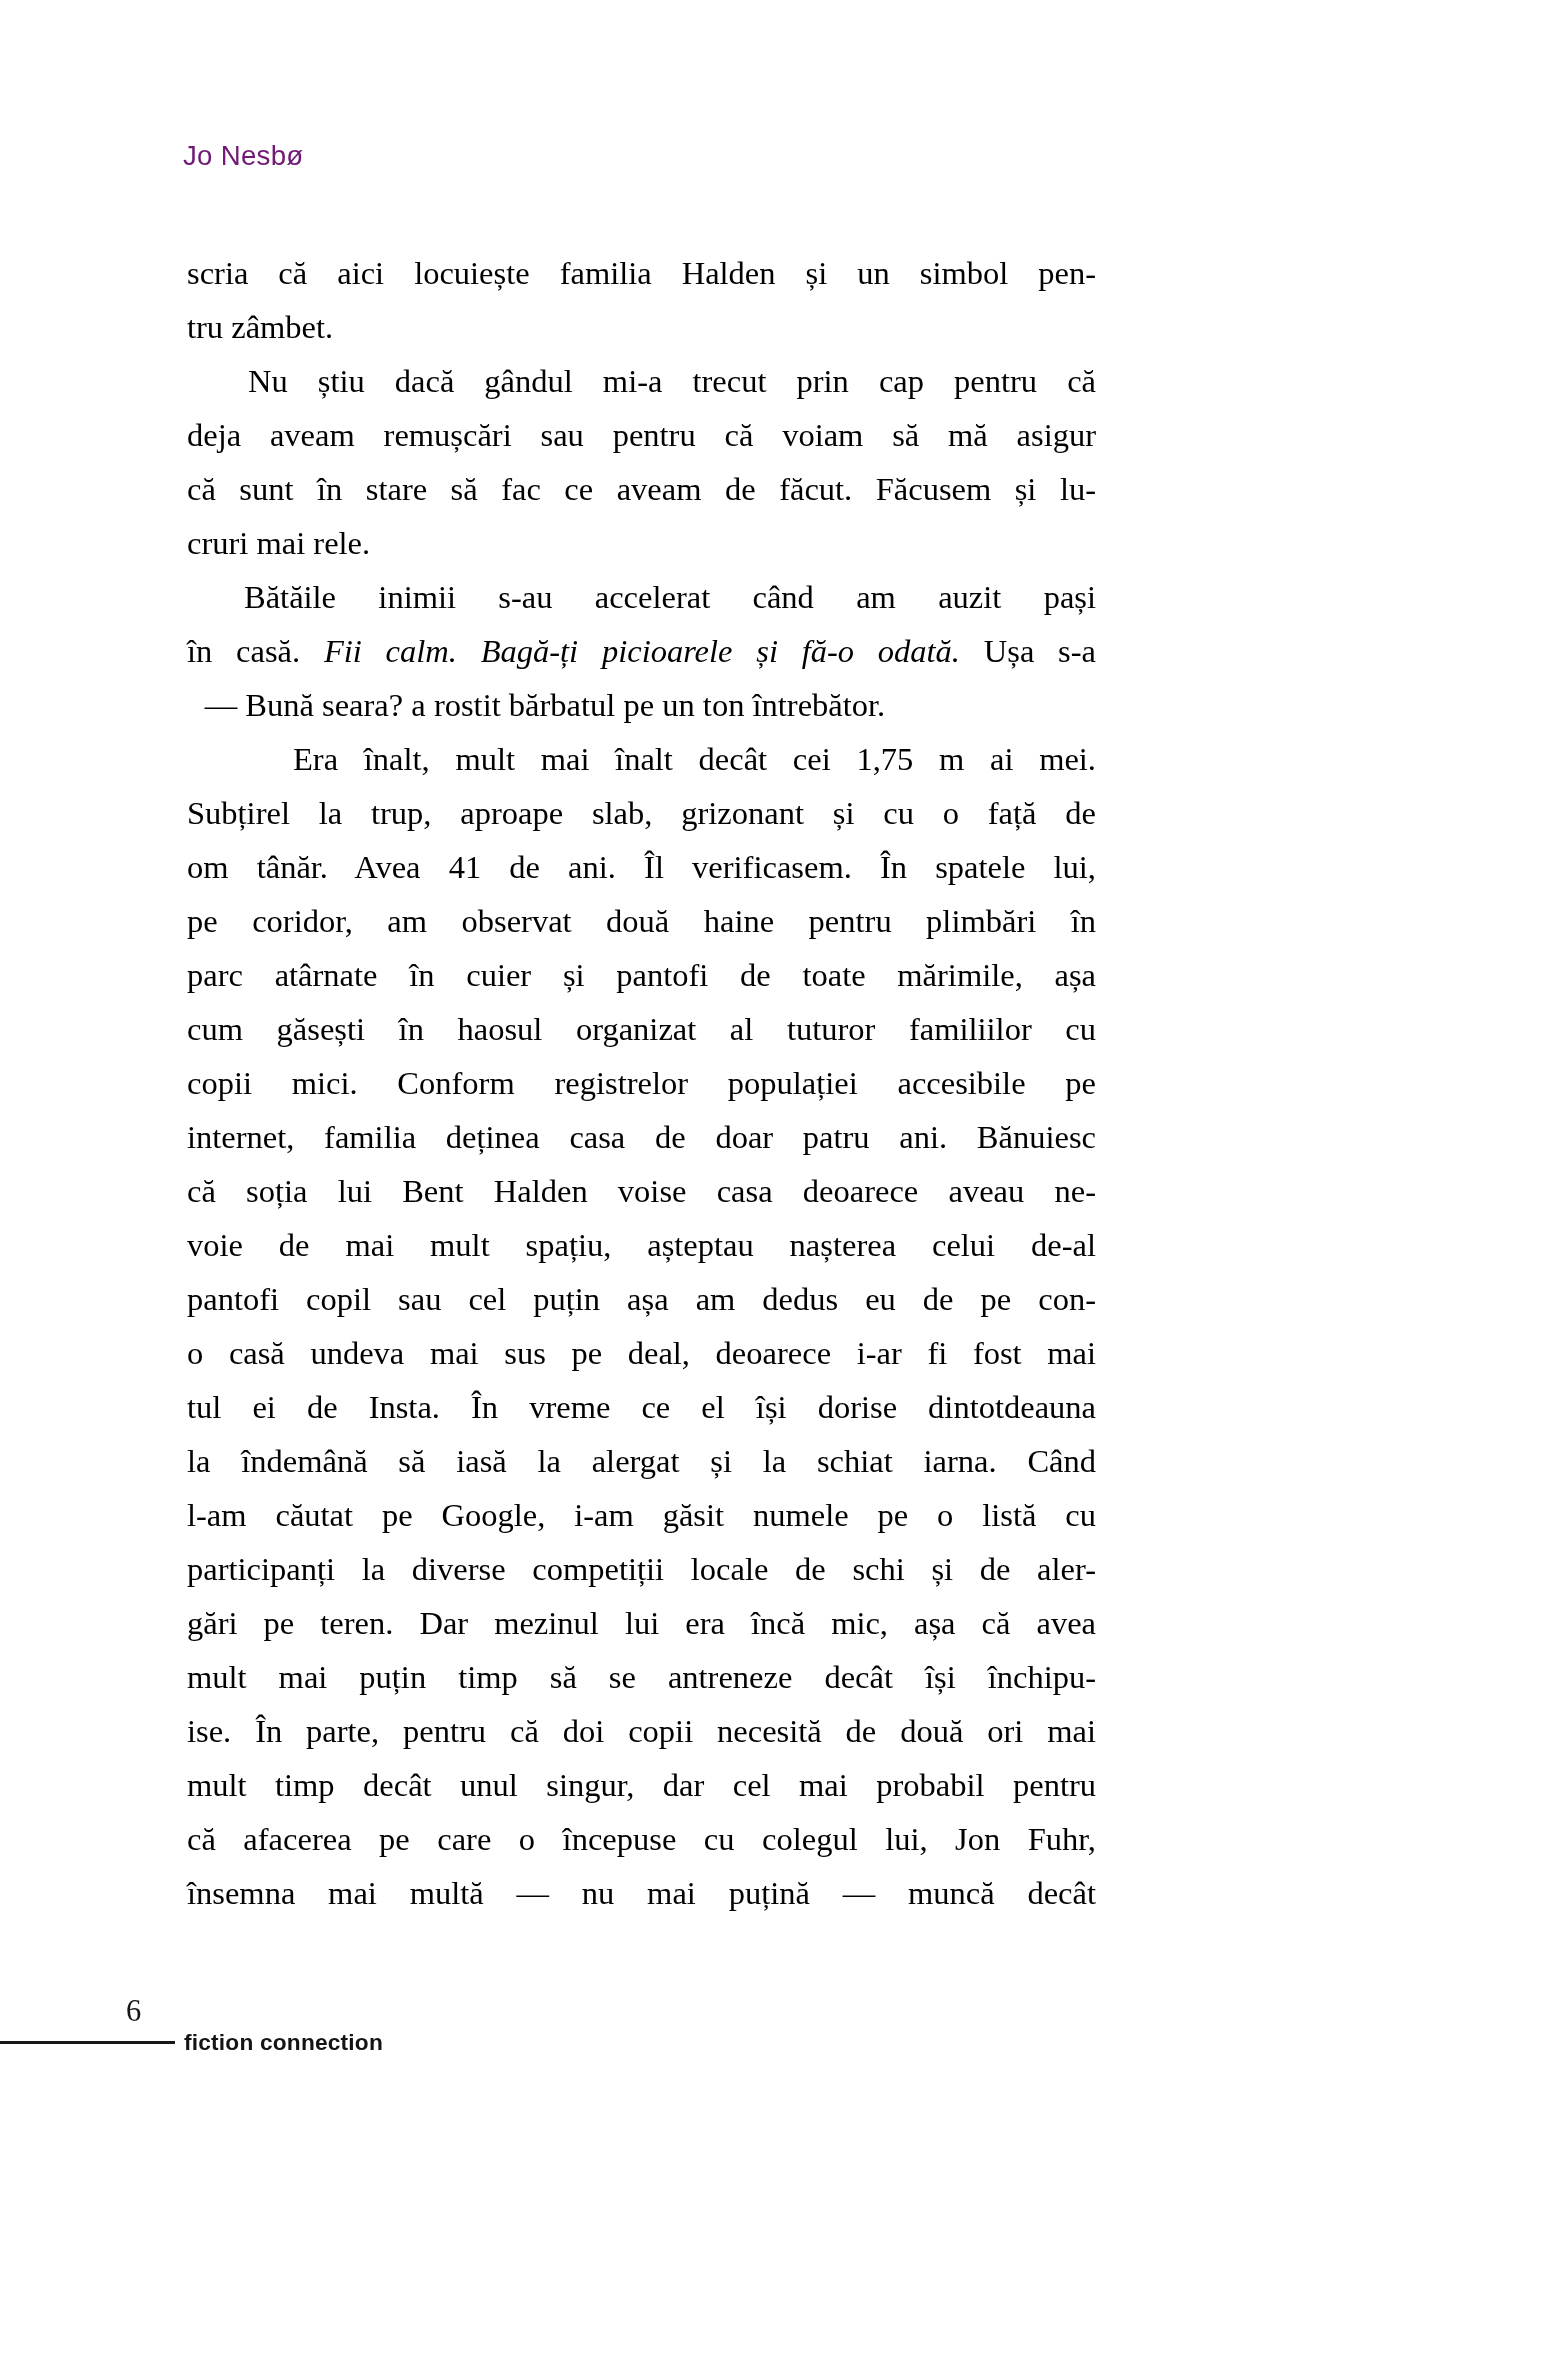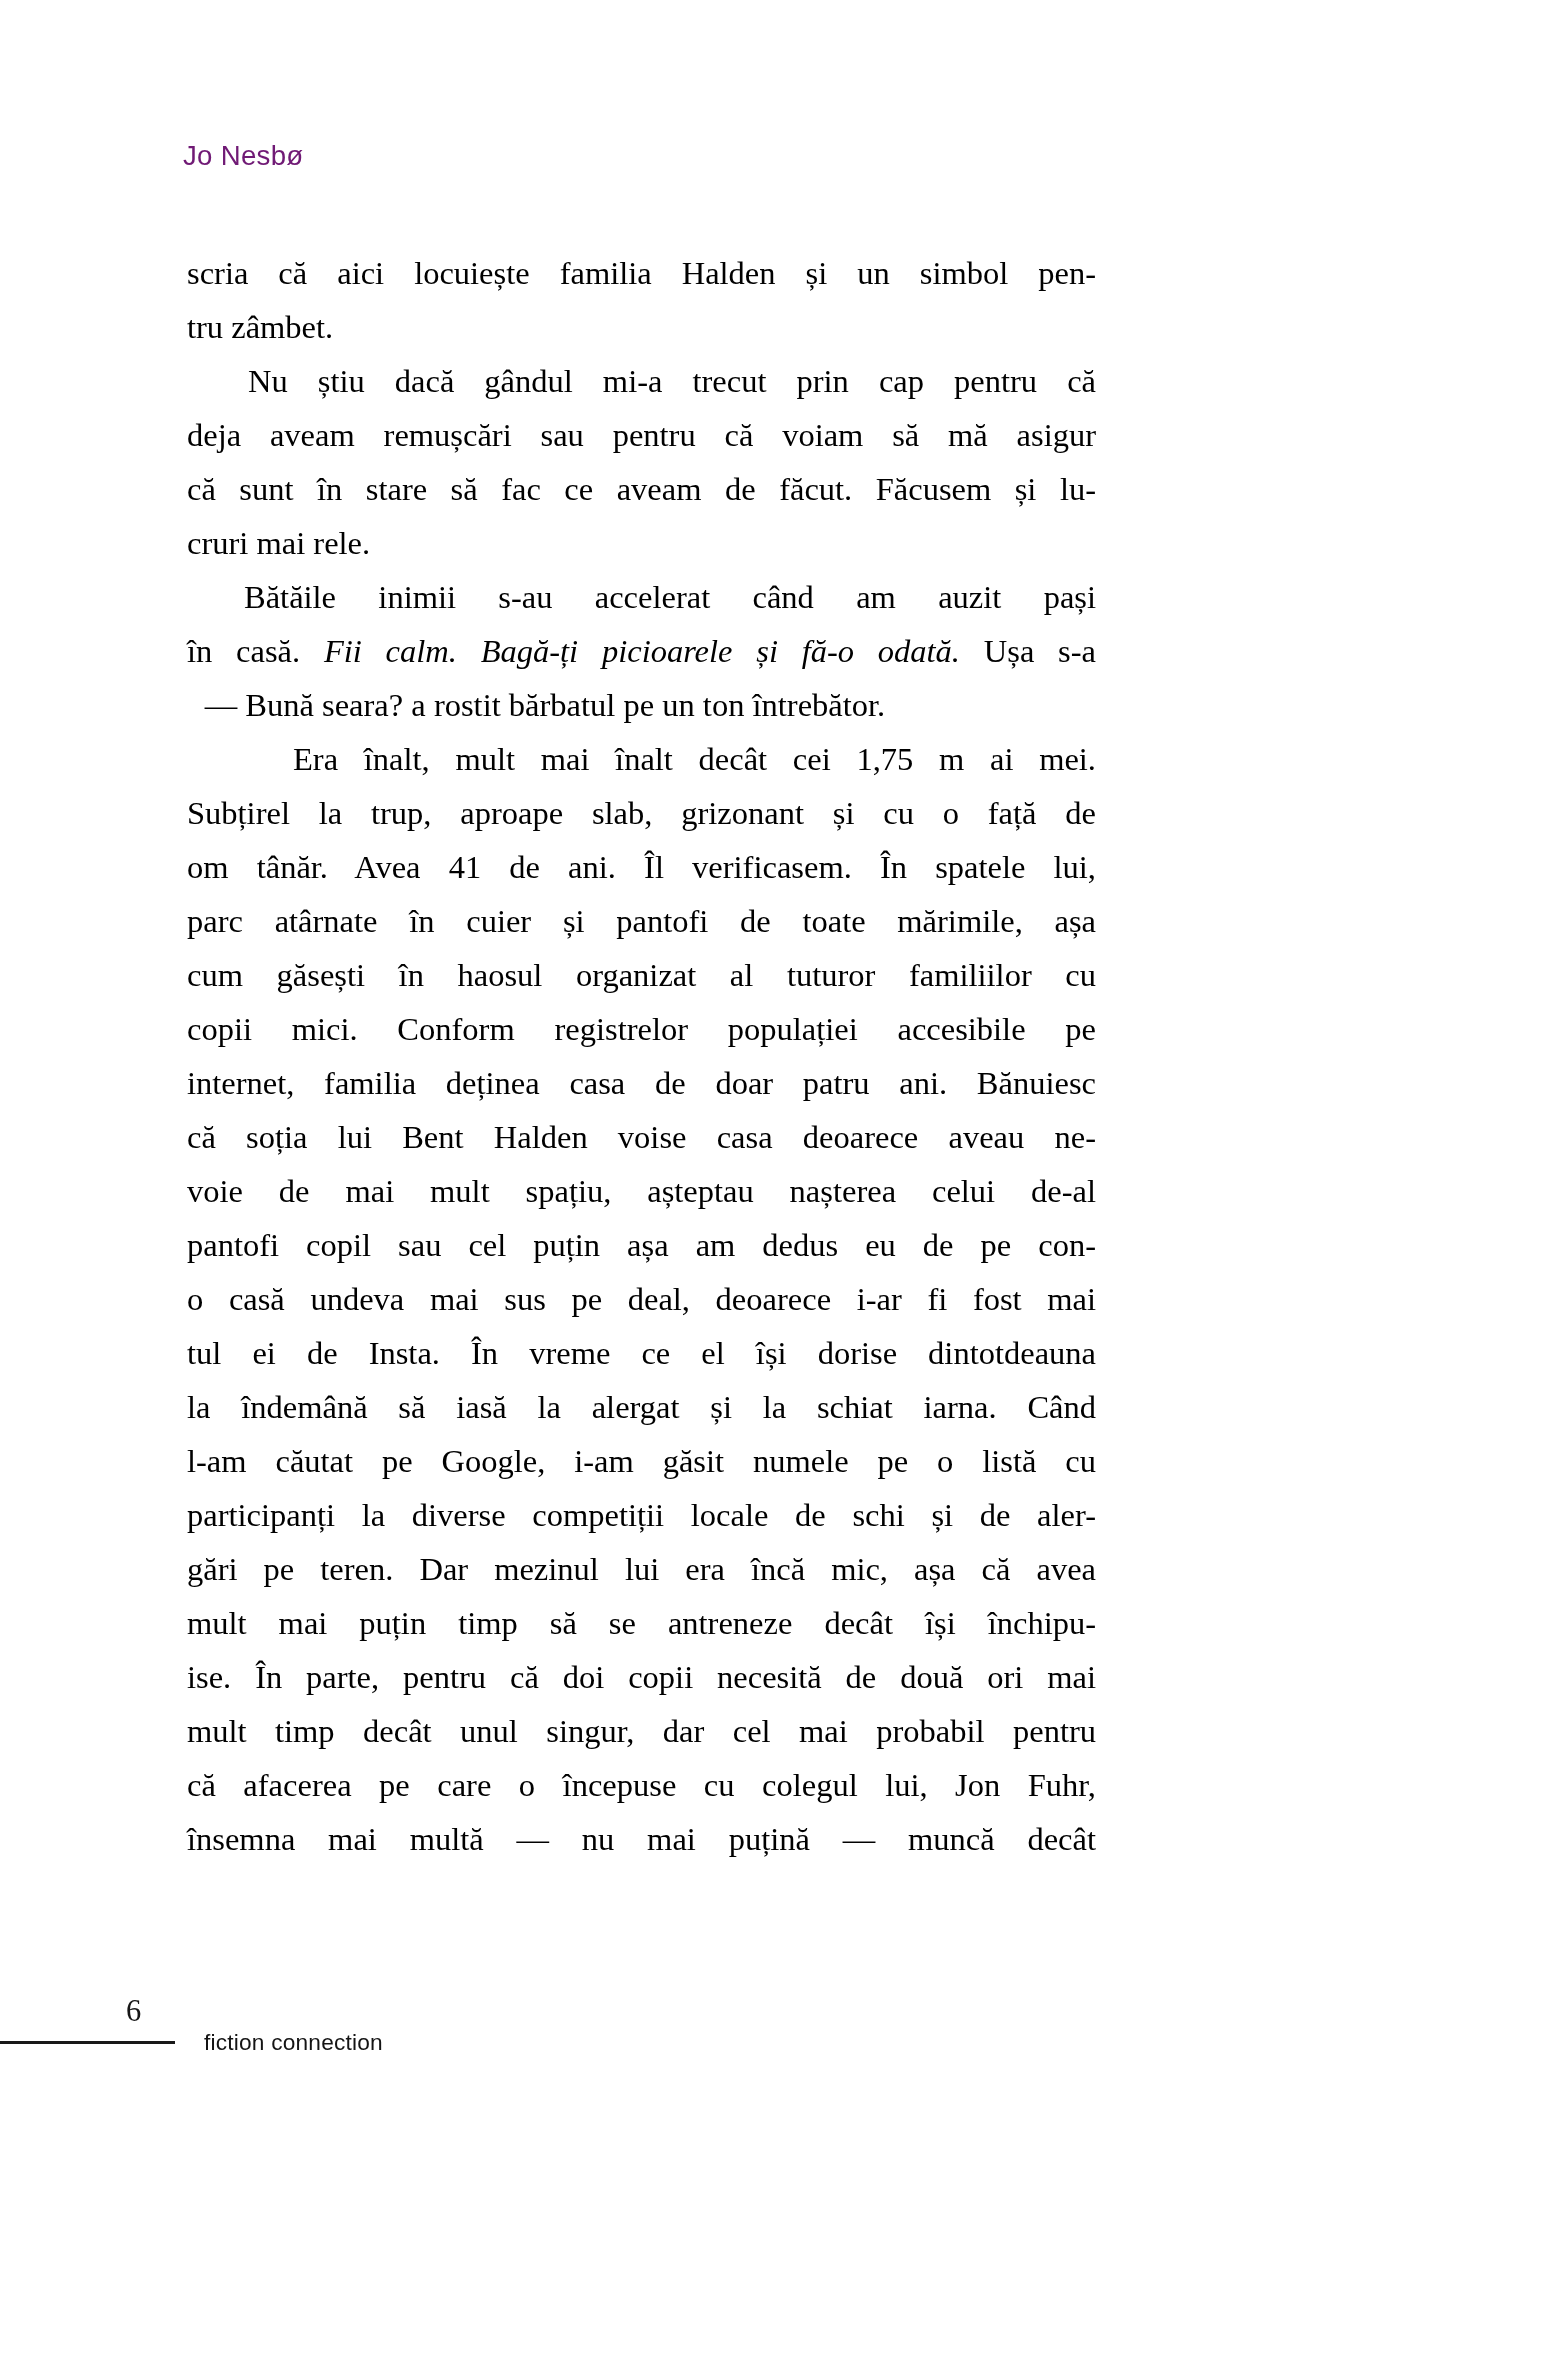--- a/index.html
+++ b/index.html
@@ -55,44 +55,44 @@
     width: 175px;
     height: 3px;
     background: #181818;
   }
   .imprint {
     position: absolute;
     left: 184px;
     top: 2029px;
     font-family: "Liberation Sans", sans-serif;
     font-size: 22.7px;
-    font-weight: 400;
+    font-weight: 700;
     color: #141414;
     letter-spacing: 0.2px;
-    margin-left: 20px;
   }
 </style>
 </head>
 <body>
 
 <div class="page" style="background: rgb(255, 255, 255); color: rgb(22, 22, 22);">
   <div class="running-header">Jo Nesbø</div>
   <div class="body-text">
       <div class="line just"><span class="seg">scria că aici locuiește familia Halden și un simbol pen-</span></div>
       <div class="line"><span class="seg">tru zâmbet.</span></div>
       <div class="line just" style="padding-left: 61px;"><span class="seg">Nu știu dacă gândul mi-a trecut prin cap pentru că</span></div>
       <div class="line just"><span class="seg">deja aveam remușcări sau pentru că voiam să mă asigur</span></div>
       <div class="line just"><span class="seg">că sunt în stare să fac ce aveam de făcut. Făcusem și lu-</span></div>
       <div class="line"><span class="seg">cruri mai rele.</span></div>
       <div class="line just" style="padding-left: 57px;"><span class="seg">Bătăile inimii s-au accelerat când am auzit pași</span></div>
       <div class="line just"><span class="seg">în casă. </span><span class="seg italic">Fii calm. Bagă-ți picioarele și fă-o odată.</span><span class="seg"> Ușa s-a</span></div>
       <div class="line" style="padding-left: 17.7px;"><span class="seg">— Bună seara? a rostit bărbatul pe un ton întrebător.</span></div>
       <div class="line just" style="padding-left: 106px;"><span class="seg">Era înalt, mult mai înalt decât cei 1,75 m ai mei.</span></div>
       <div class="line just"><span class="seg">Subțirel la trup, aproape slab, grizonant și cu o față de</span></div>
       <div class="line just"><span class="seg">om tânăr. Avea 41 de ani. Îl verificasem. În spatele lui,</span></div>
+      <div class="line just"><span class="seg">pe coridor, am observat două haine pentru plimbări în</span></div>
       <div class="line just"><span class="seg">parc atârnate în cuier și pantofi de toate mărimile, așa</span></div>
       <div class="line just"><span class="seg">cum găsești în haosul organizat al tuturor familiilor cu</span></div>
       <div class="line just"><span class="seg">copii mici. Conform registrelor populației accesibile pe</span></div>
       <div class="line just"><span class="seg">internet, familia deținea casa de doar patru ani. Bănuiesc</span></div>
       <div class="line just"><span class="seg">că soția lui Bent Halden voise casa deoarece aveau ne-</span></div>
       <div class="line just"><span class="seg">voie de mai mult spațiu, așteptau nașterea celui de-al</span></div>
       <div class="line just"><span class="seg">pantofi copil sau cel puțin așa am dedus eu de pe con-</span></div>
       <div class="line just"><span class="seg">o casă undeva mai sus pe deal, deoarece i-ar fi fost mai</span></div>
       <div class="line just"><span class="seg">tul ei de Insta. În vreme ce el își dorise dintotdeauna</span></div>
       <div class="line just"><span class="seg">la îndemână să iasă la alergat și la schiat iarna. Când</span></div>

